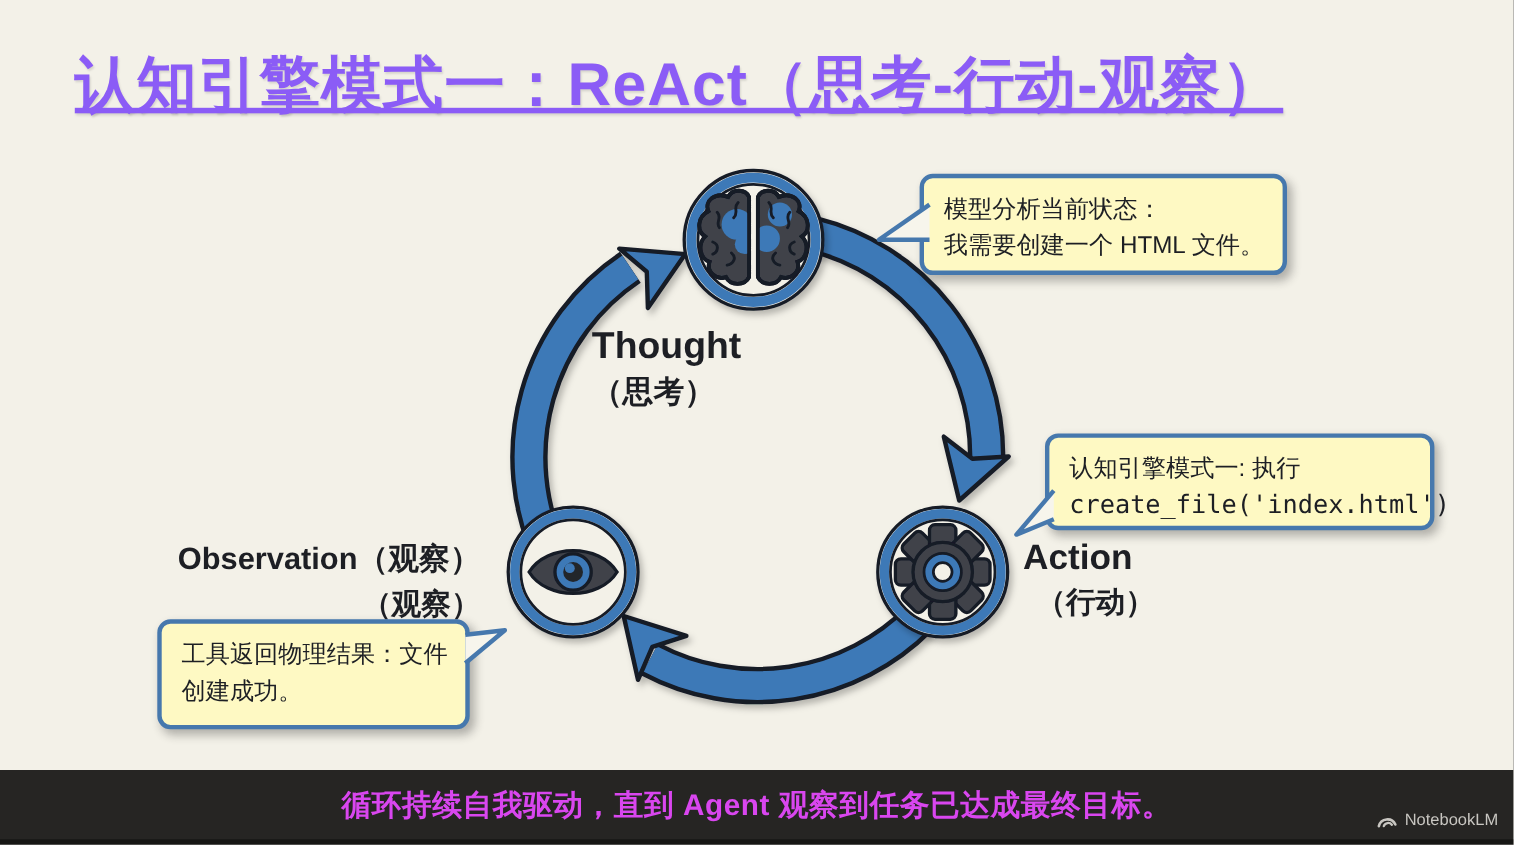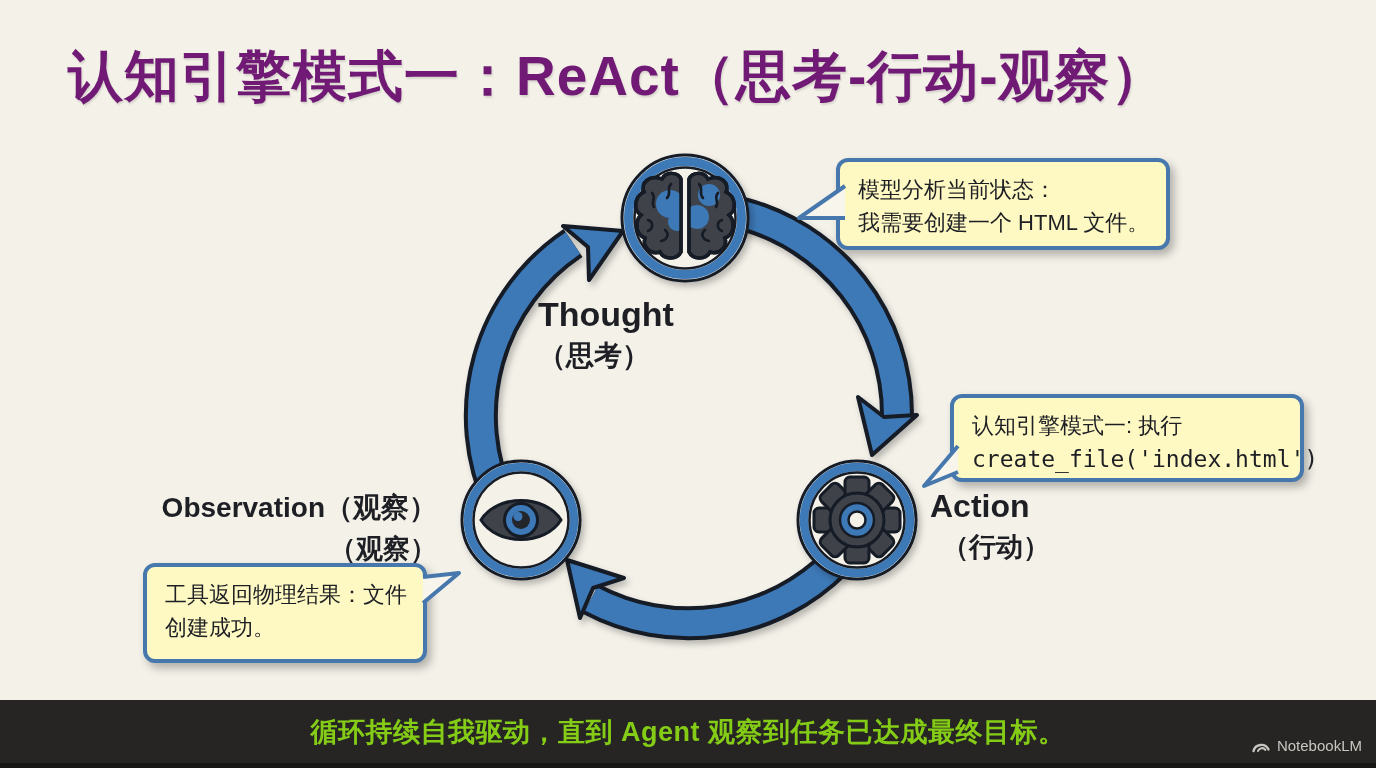--- a/index.html
+++ b/index.html
@@ -4,22 +4,23 @@
 <style>
   html,body{margin:0;padding:0;background:#888;}
   .stage{
     position:relative;width:1376px;height:768px;overflow:hidden;
     background:#f3f1e8;
     font-family:"Liberation Sans","DejaVu Sans",sans-serif;
   }
   .title{
     position:absolute;left:68px;top:40px;margin:0;
     font-size:55px;font-weight:800;letter-spacing:1px;
-    color:#701a75;white-space:nowrap;
+    color:#8b5cf6;white-space:nowrap;
     text-shadow:1px 2px 2px rgba(0,0,0,.12);
+    text-decoration:underline;
   }
   .diagram{position:absolute;left:0;top:0;width:1376px;height:768px;}
   .arc-outline{fill:none;stroke:#151a26;stroke-width:34;}
   .arc-fill{fill:none;stroke:#3e79b7;stroke-width:26;}
   .head{fill:#3e79b7;stroke:#151a26;stroke-width:4;stroke-linejoin:round;}
 
   .label{position:absolute;color:#1d1f24;}
   .thought-label{left:538px;top:295px;width:300px;}
   .thought-label .label-en{font-size:34px;font-weight:800;}
   .thought-label .label-zh{font-size:28px;font-weight:700;margin-top:3px;}
@@ -46,21 +47,21 @@
   .tail-c1{left:-45px;top:22px;width:50px;height:42px;}
   .tail-c2{left:-33px;top:46px;width:42px;height:46px;}
   .tail-c3{right:-38px;top:2px;width:42px;height:38px;}
 
   .footer{
     position:absolute;left:0;top:700px;width:1376px;height:68px;
     background:#262523;border-bottom:5px solid #161614;box-sizing:border-box;
     display:flex;align-items:center;justify-content:center;
   }
   .footer-text{
-    color:#84cc16;font-size:27px;font-weight:600;letter-spacing:.5px;white-space:nowrap;
+    color:#d946ef;font-size:27px;font-weight:600;letter-spacing:.5px;white-space:nowrap;
   }
   .brand{
     position:absolute;right:14px;bottom:9px;
     display:flex;align-items:center;gap:6px;
     color:#c8c6c1;font-size:15px;font-weight:500;
   }
   .brand svg{display:block;}
 </style>
 </head>
 <body>

